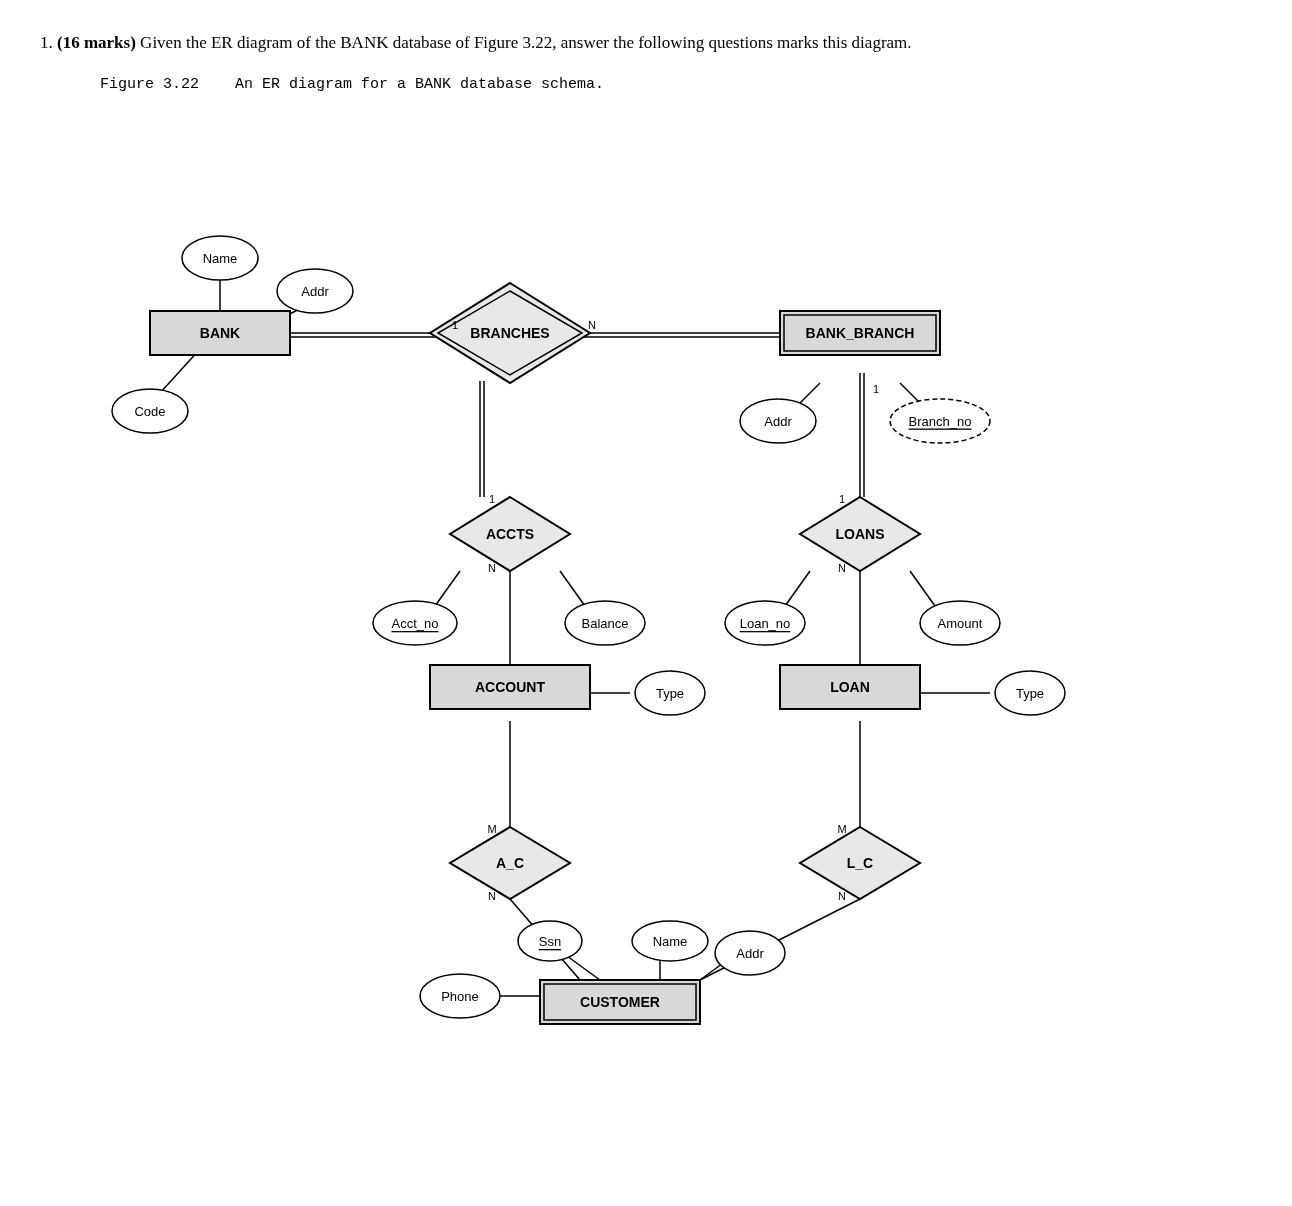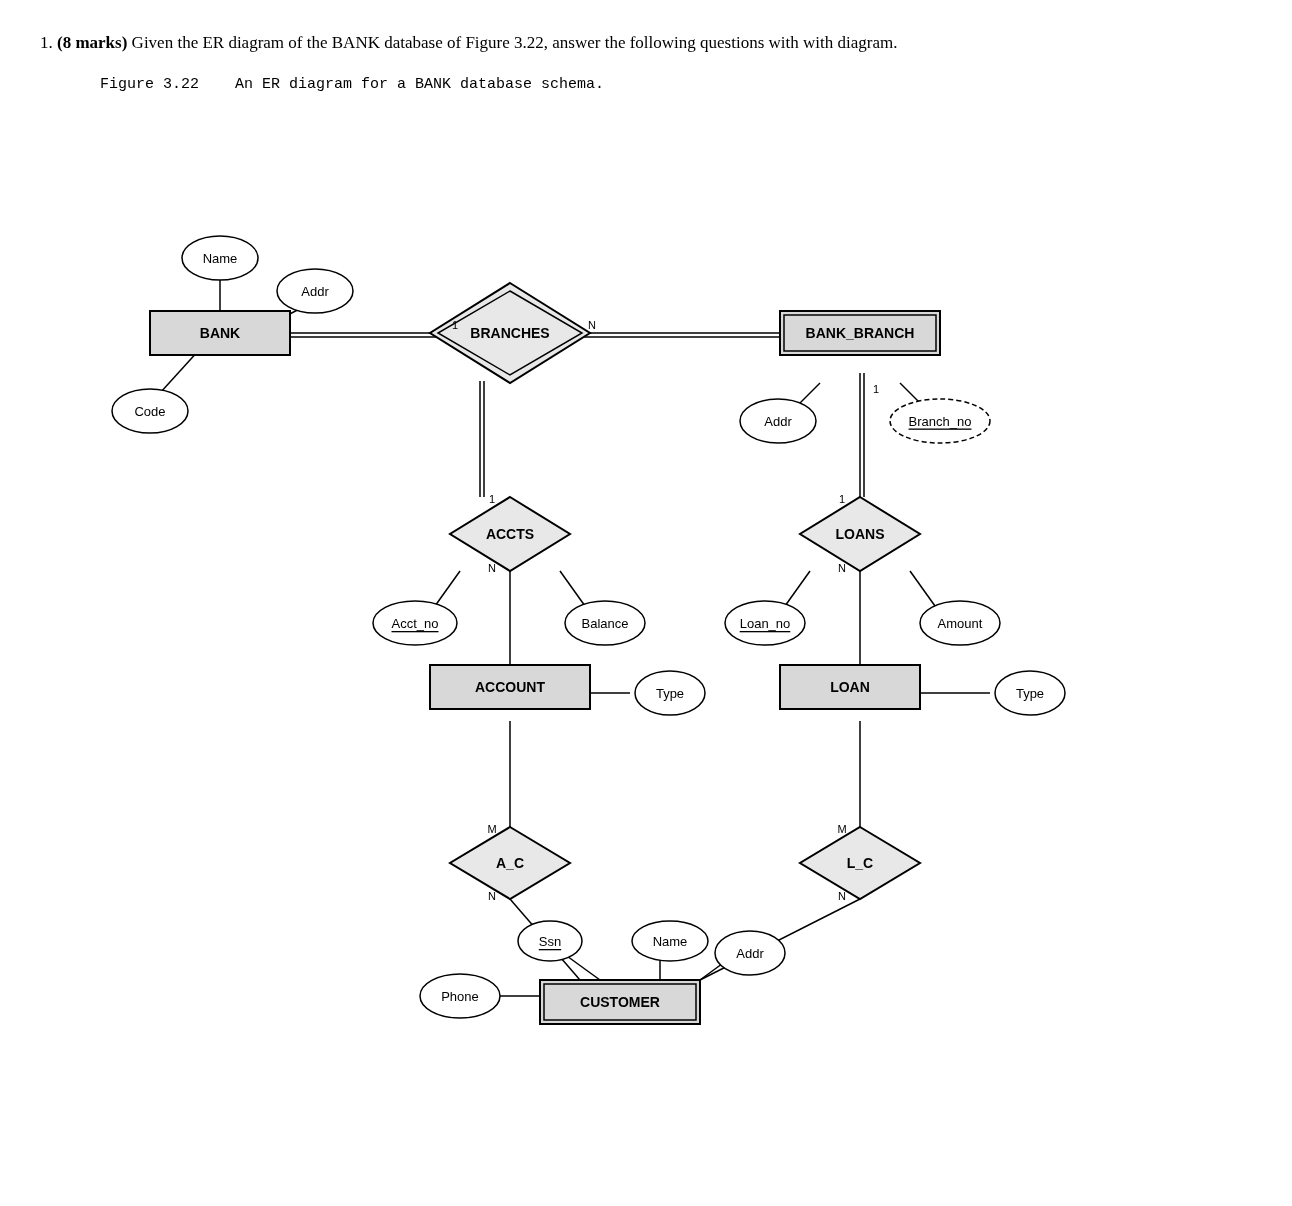--- a/index.html
+++ b/index.html
@@ -98,22 +98,22 @@
       font-size: 14px;
       font-weight: bold;
       font-family: Arial, sans-serif;
     }
   </style>
 </head>
 <body>
 
 <div class="question-text">
   <span>1.</span>
-  <strong><span>(8 marks)</span></strong>
-  <span>Given the ER diagram of the BANK database of Figure 3.22, answer the following questions with with diagram.</span>
+  <strong><span>(16 marks)</span></strong>
+  <span>Given the ER diagram of the BANK database of Figure 3.22, answer the following questions marks this diagram.</span>
 </div>
 
 <p class="figure-caption">
   <span>Figure 3.22</span>&nbsp;&nbsp;&nbsp;
   <span>An ER diagram for a BANK database schema.</span>
 </p>
 
 <div class="diagram-container">
   <svg class="diagram-svg" viewBox="0 0 1200 950" xmlns="http://www.w3.org/2000/svg">
 

